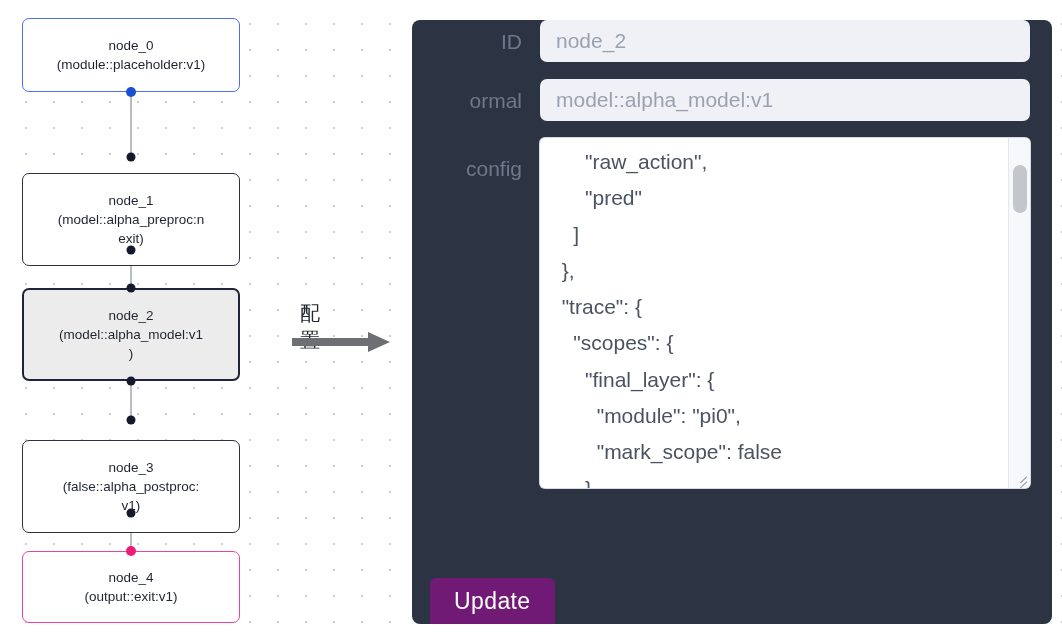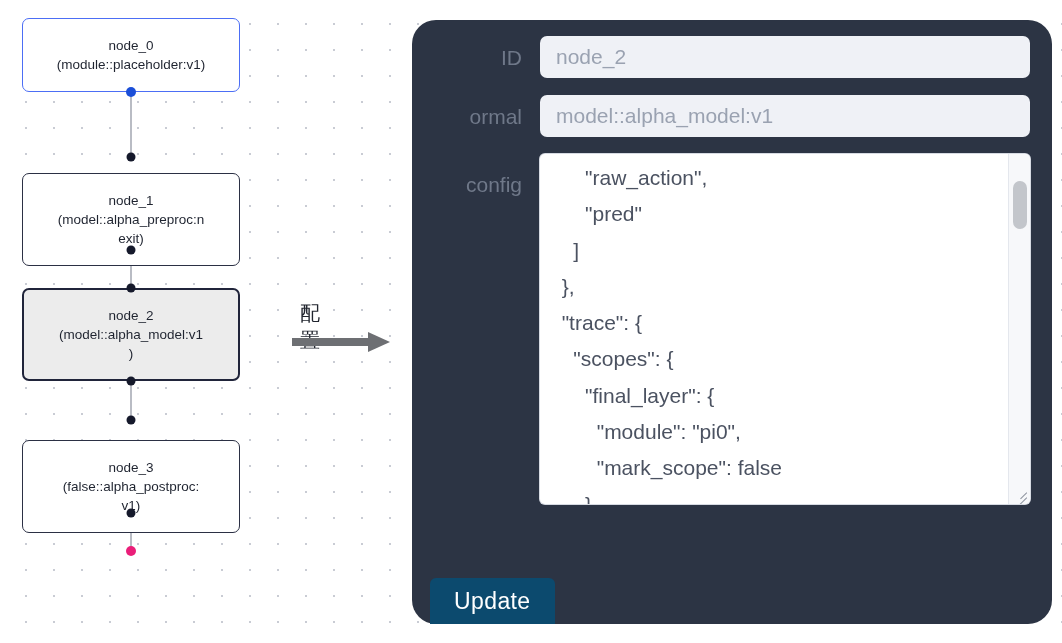--- a/index.html
+++ b/index.html
@@ -108,23 +108,23 @@
     border-top: 10px solid transparent;
     border-bottom: 10px solid transparent;
   }
 
   
   .inspector {
     position: absolute;
     left: 412px; top: 20px;
     width: 640px; height: 604px;
     background: #2c3444;
-    border-radius: 24px;
+    border-radius: 8px;
     z-index: 6;
-    padding: 16px 22px 0 10px;
+    padding: 0 22px 0 10px;
   }
 
   .field-row {
     display: flex;
     align-items: center;
     margin-bottom: 17px;
   }
   .field-row.config-row { align-items: flex-start; }
 
   .field-label {
@@ -208,21 +208,21 @@
     transform: rotate(-45deg);
   }
   .resize-grip span.g1 { bottom: 5px;  width: 15px; }
   .resize-grip span.g2 { bottom: 10px; width: 9px;  }
 
   .update-button {
     position: absolute;
     left: 18px; bottom: 0;
     height: 46px;
     padding: 0 24px;
-    background: #0c4a6e;
+    background: #701a75;
     color: #ffffff;
     border: none;
     border-radius: 6px 6px 0 0;
     font-size: 23px;
     letter-spacing: 0.4px;
     font-family: "Liberation Sans", "DejaVu Sans", sans-serif;
     cursor: pointer;
     display: flex;
     align-items: center;
   }
@@ -264,20 +264,24 @@
     <div class="port" style="left:131px;top:381px;"></div>
 
     <div class="node" style="top:420px;height:93px;margin-top:20px;">
       <span class="nlabel">node_3</span>
       <span class="nlabel">(false::alpha_postproc:</span>
       <span class="nlabel">v1)</span>
     </div>
     <div class="port" style="left:131px;top:420px;"></div>
     <div class="port" style="left:131px;top:513px;"></div>
 
+    <div class="node accent-pink" style="top:551px;height:72px;">
+      <span class="nlabel">node_4</span>
+      <span class="nlabel">(output::exit:v1)</span>
+    </div>
     <div class="port pink" style="left:131px;top:551px;"></div>
   </div>
 
   <div class="arrow-group">
     <div class="arrow-label">配置</div>
     <div class="arrow-shaft"></div>
     <div class="arrow-head"></div>
   </div>
 
   <div class="inspector">

